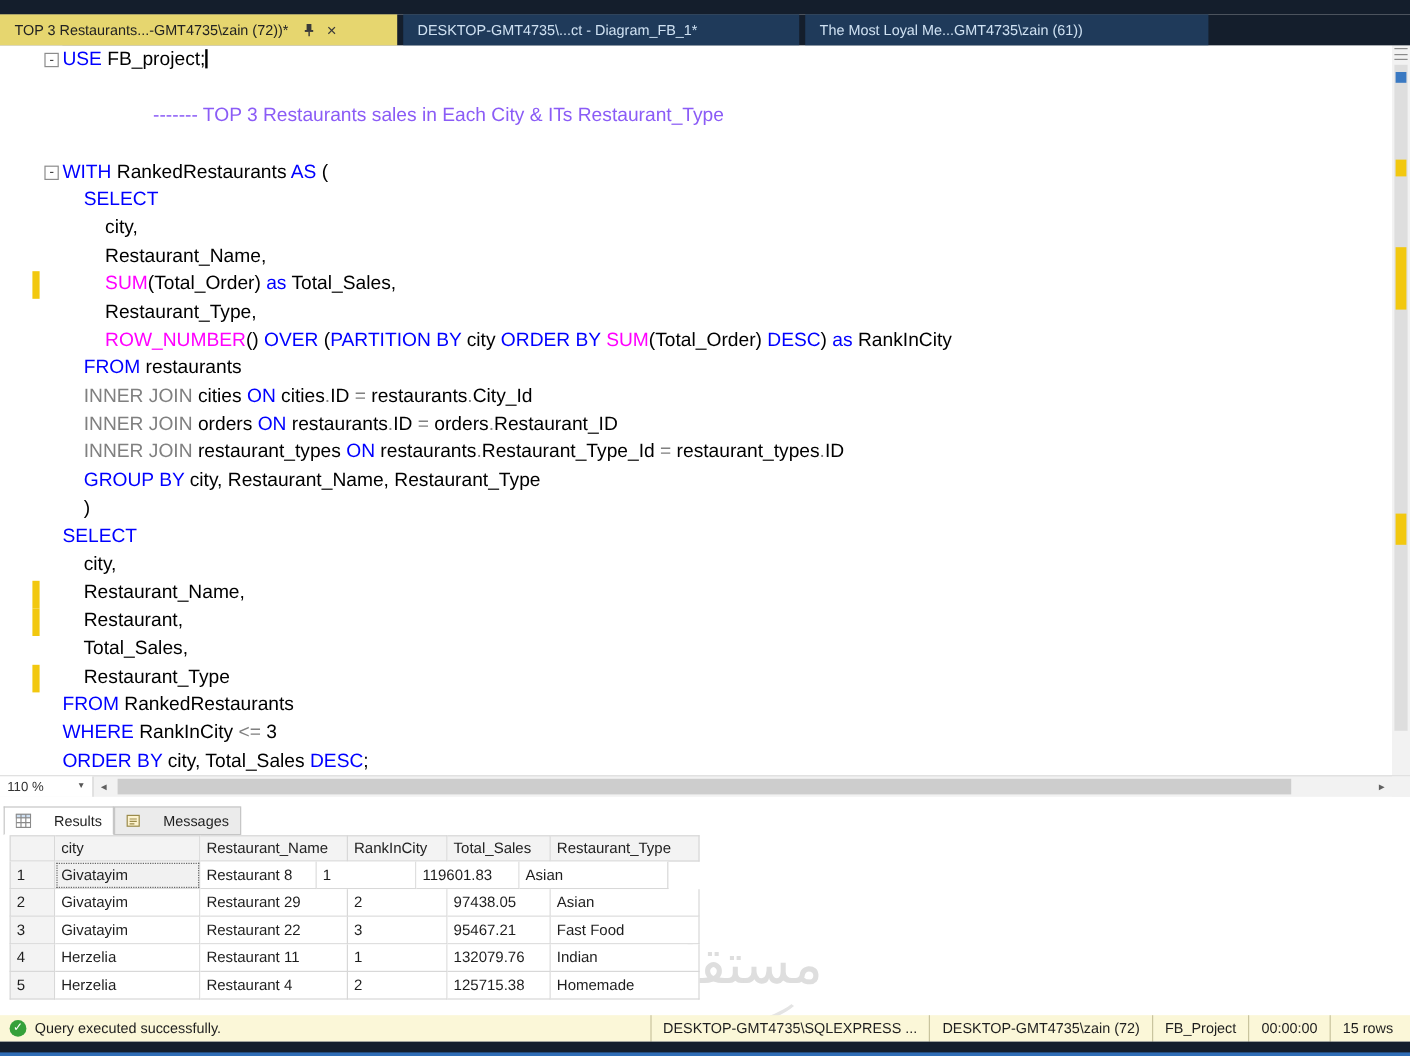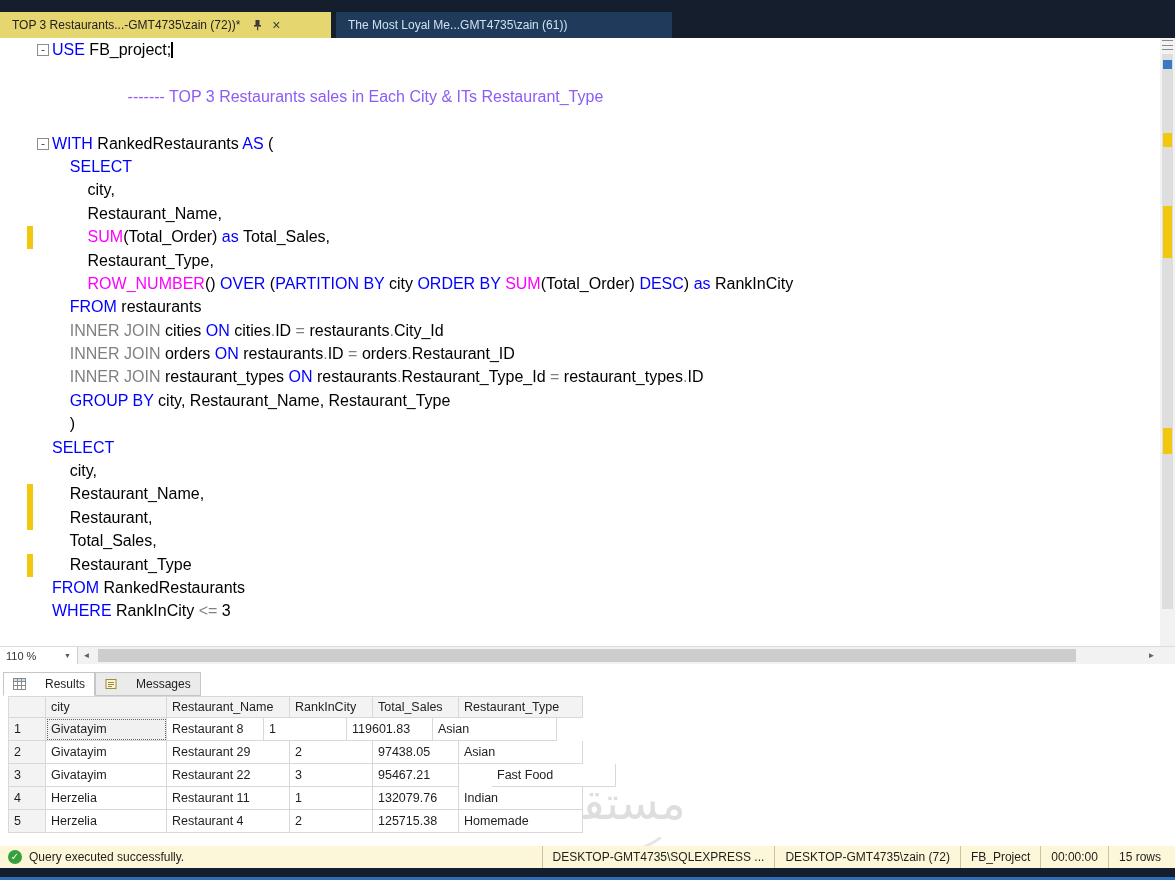--- a/index.html
+++ b/index.html
@@ -74,20 +74,23 @@
     <div class="tab active">
       <span class="tab-label">TOP 3 Restaurants...-GMT4735\zain (72))*</span>
       <svg class="pin" width="11" height="12" viewBox="0 0 11 12">
         <g fill="#3a3a3a">
             <rect x="3.5" y="1" width="4" height="5"></rect>
             <rect x="2" y="6" width="7" height="1.6"></rect>
             <rect x="5" y="7.6" width="1.2" height="3.6"></rect>
           </g>
       </svg>
       <span class="close">×</span>
+    </div>
+    <div class="tab t2">
+      <span class="tab-label">DESKTOP-GMT4735\...ct - Diagram_FB_1*</span>
     </div>
     <div class="tab t3">
       <span class="tab-label">The Most Loyal Me...GMT4735\zain (61))</span>
     </div>
   </div>
 
   <div class="editor">
     <div class="editor-margin">
         <div class="fold-box" style="top: 6px;">-</div>
         <div class="fold-box" style="top: 99.6px;">-</div>
@@ -115,20 +118,21 @@
         <div class="code-line"><span class="df">    </span><span class="kw">GROUP BY</span><span class="df"> city, Restaurant_Name, Restaurant_Type</span></div>
         <div class="code-line"><span class="df">    )</span></div>
         <div class="code-line"><span class="kw">SELECT</span></div>
         <div class="code-line"><span class="df">    city,</span></div>
         <div class="code-line"><span class="df">    Restaurant_Name,</span></div>
         <div class="code-line"><span class="df">    Restaurant,</span></div>
         <div class="code-line"><span class="df">    Total_Sales,</span></div>
         <div class="code-line"><span class="df">    Restaurant_Type</span></div>
         <div class="code-line"><span class="kw">FROM</span><span class="df"> RankedRestaurants</span></div>
         <div class="code-line"><span class="kw">WHERE</span><span class="df"> RankInCity </span><span class="op">&lt;=</span><span class="df"> 3</span></div>
+        <div class="code-line"><span class="kw">ORDER BY</span><span class="df"> city, Total_Sales </span><span class="kw">DESC</span><span class="df">;</span></div>
       </div>
   </div>
 
   <div class="vscroll">
     <div class="vs-menu">
         <i></i>
         <i></i>
         <i></i>
       </div>
     <div class="vs-thumb"></div>
@@ -201,21 +205,21 @@
           <div class="gcell" style="width: 83px;">2</div>
           <div class="gcell" style="width: 86px;">97438.05</div>
           <div class="gcell" style="width: 124px;">Asian</div>
         </div>
         <div class="grow">
           <div class="gcell gnum" style="width: 38px;">3</div>
           <div class="gcell" style="width: 121px;">Givatayim</div>
           <div class="gcell" style="width: 123px;">Restaurant 22</div>
           <div class="gcell" style="width: 83px;">3</div>
           <div class="gcell" style="width: 86px;">95467.21</div>
-          <div class="gcell" style="width: 124px; margin-left: 33px;">Fast Food</div>
+          <div class="gcell" style="width: 124px;">Fast Food</div>
         </div>
         <div class="grow">
           <div class="gcell gnum" style="width: 38px;">4</div>
           <div class="gcell" style="width: 121px;">Herzelia</div>
           <div class="gcell" style="width: 123px;">Restaurant 11</div>
           <div class="gcell" style="width: 83px;">1</div>
           <div class="gcell" style="width: 86px;">132079.76</div>
           <div class="gcell" style="width: 124px;">Indian</div>
         </div>
         <div class="grow">

